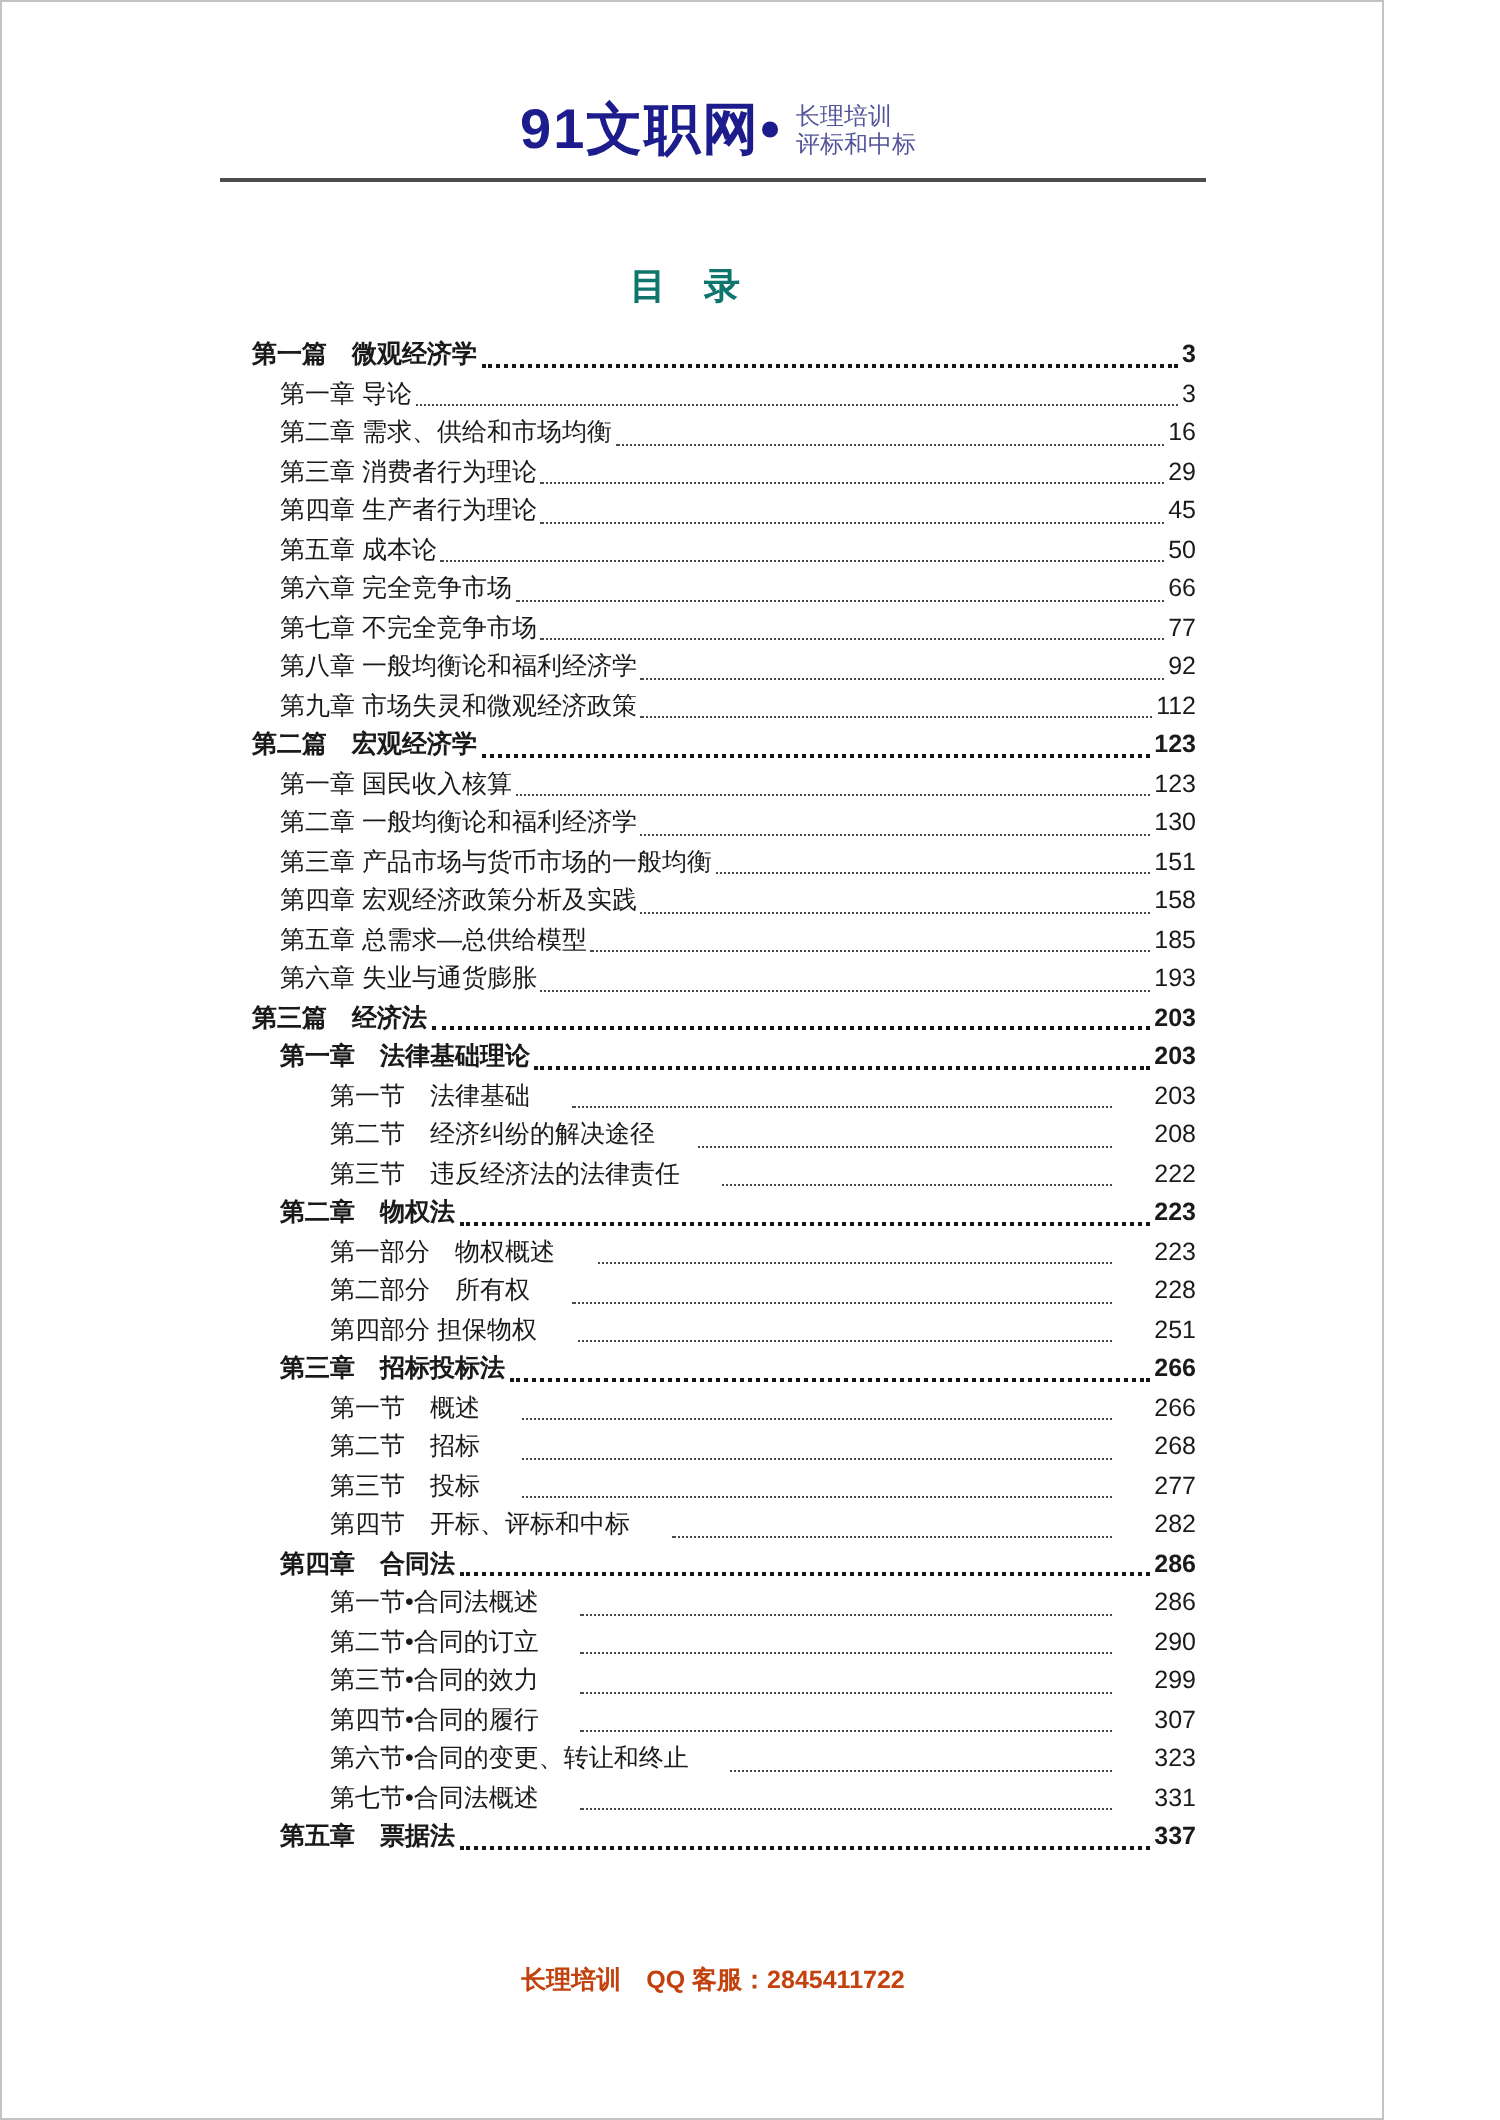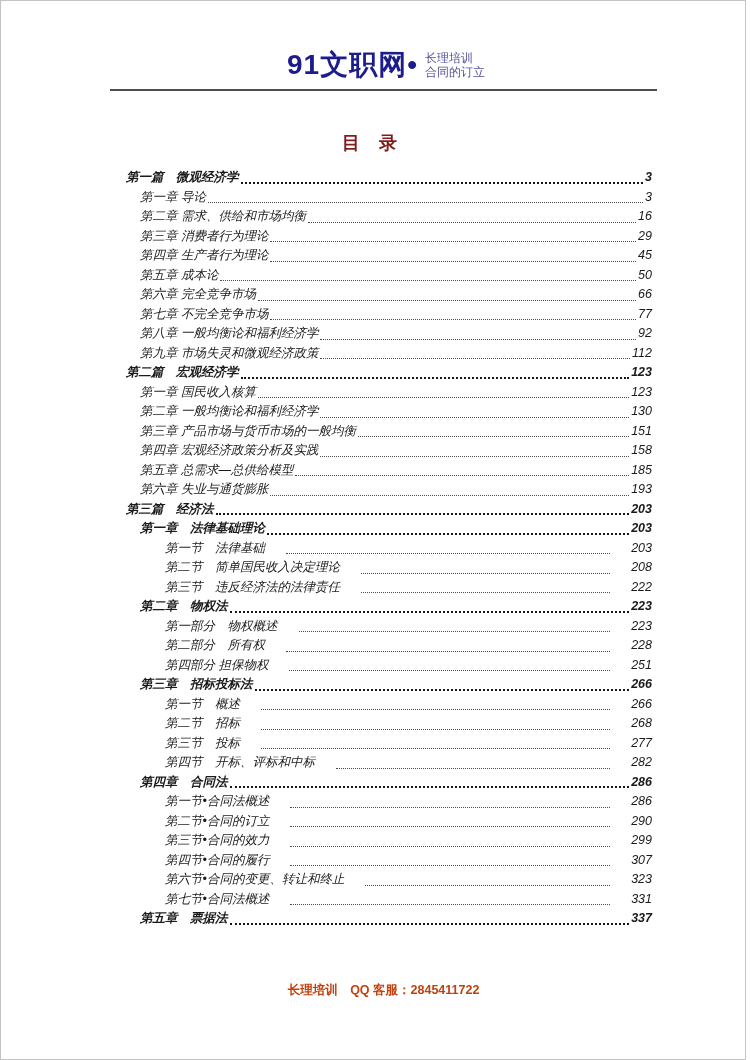--- a/index.html
+++ b/index.html
@@ -4,21 +4,21 @@
 <style>
   * { margin: 0; padding: 0; box-sizing: border-box; }
   html, body { background: #ffffff; }
   body {
     width: 750px; height: 1060px;
     font-family: "Liberation Sans", "DejaVu Sans", sans-serif;
     color: #1a1a1a;
     overflow: hidden;
   }
   .page {
-    width: 746px; height: 1060px;
+    width: 692px; height: 1060px;
     background: #ffffff;
     border: 1px solid #c3c3c3;
     position: relative;
   }
 
   
   .header { padding-top: 50px; }
   .brand {
     display: flex; justify-content: center; align-items: center;
     padding-left: 26px;
@@ -36,34 +36,33 @@
     margin: 10px 88px 0 109px;
     border-top: 2px solid #4d4d4d;
   }
 
   
   .doc-title {
     margin-top: 40px;
     text-align: center;
     font-size: 18px; font-weight: bold;
     letter-spacing: 7px;
-    color: #7f1d1d;
+    color: #0f766e;
   }
 
   
   .toc {
     margin: 13px 93px 0 125px;
     font-size: 12.5px;
   }
   .toc-row {
     display: flex;
     height: 19.5px;
     line-height: 19.5px;
     white-space: nowrap;
-    font-style: italic;
   }
   .toc-row.level-1 { padding-left: 14px; }
   .toc-row.level-2 { padding-left: 39px; gap: 19px; }
   .toc-row.bold { font-weight: bold; }
   .toc-text { flex: 0 0 auto; }
   .leader { flex: 1 1 auto; position: relative; min-width: 8px; }
   .leader::after {
     content: "";
     position: absolute; left: 2px; right: 2px; bottom: 4px;
     border-bottom: 1.6px dotted #4a4a4a;
@@ -85,21 +84,21 @@
 </head>
 <body>
 
 <div class="page">
 
   <div class="header">
     <div class="brand">
       <span class="brand-logo">91文职网•</span>
       <span class="brand-tagline">
         <span>长理培训</span><br>
-        <span>合同的订立</span>
+        <span>评标和中标</span>
       </span>
     </div>
     <div class="header-rule"></div>
   </div>
 
   <div class="doc-title">目 录</div>
 
   <div class="toc">
   <div class="toc-row level-0 bold">
     <span class="toc-text">第一篇　微观经济学</span>
@@ -215,21 +214,21 @@
     <span class="toc-page">203</span>
   </div>
 
   <div class="toc-row level-2">
     <span class="toc-text">第一节　法律基础</span>
     <span class="leader"></span>
     <span class="toc-page">203</span>
   </div>
 
   <div class="toc-row level-2">
-    <span class="toc-text">第二节　简单国民收入决定理论</span>
+    <span class="toc-text">第二节　经济纠纷的解决途径</span>
     <span class="leader"></span>
     <span class="toc-page">208</span>
   </div>
 
   <div class="toc-row level-2">
     <span class="toc-text">第三节　违反经济法的法律责任</span>
     <span class="leader"></span>
     <span class="toc-page">222</span>
   </div>
 

